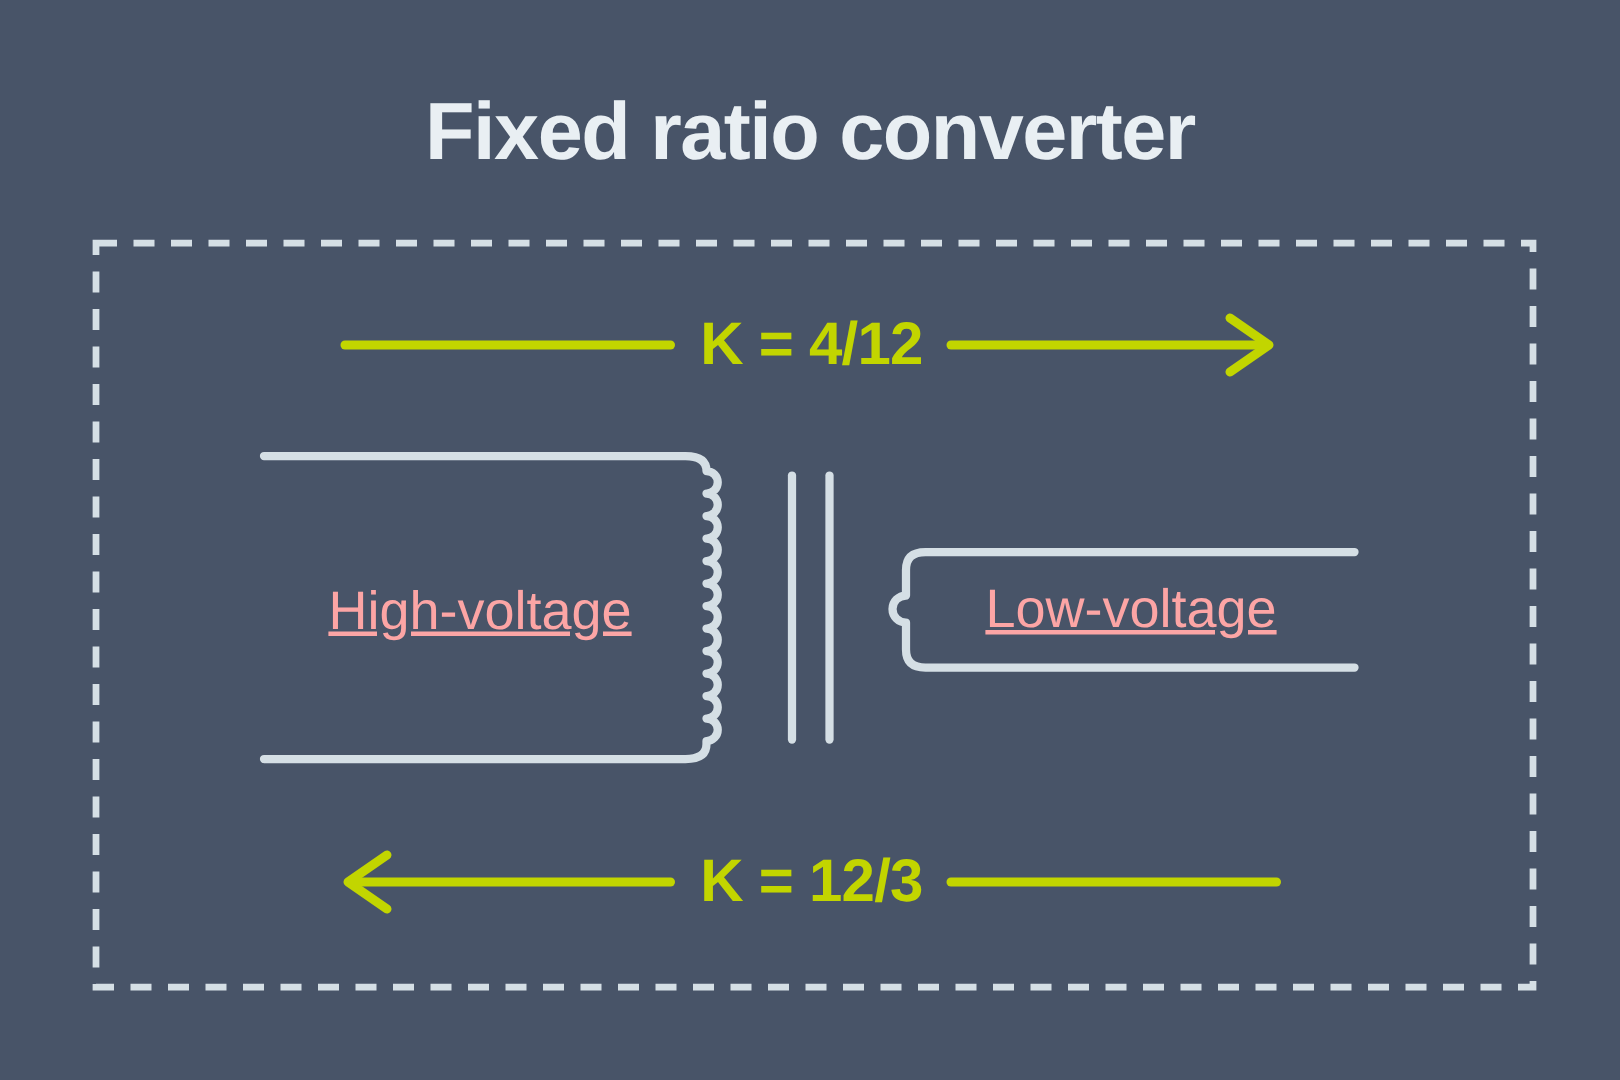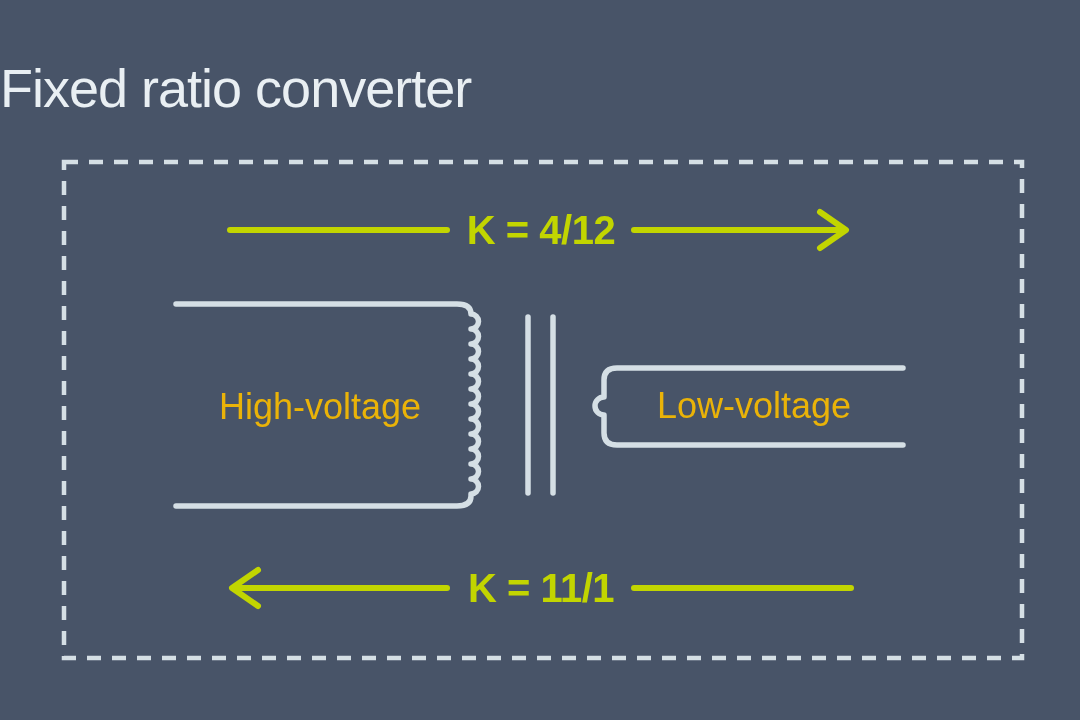--- a/index.html
+++ b/index.html
@@ -19,43 +19,45 @@
     position: absolute;
     inset: 0;
     width: 1080px;
     height: 720px;
   }
   .page-title {
     position: absolute;
     top: 57px;
     left: 0;
     width: 100%;
+    text-align: center;
     font-size: 54px;
-    font-weight: 400;
+    font-weight: 700;
     letter-spacing: -1px;
     color: #e9eff3;
   }
   .ratio-label {
     position: absolute;
     transform: translate(-50%, -50%);
     font-size: 40px;
     font-weight: 700;
     letter-spacing: -0.5px;
     color: #c2d500;
     white-space: nowrap;
   }
   .ratio-label.top { left: 541px; top: 230px; }
   .ratio-label.bottom { left: 541px; top: 588px; }
   .winding-label {
     position: absolute;
     transform: translate(-50%, -50%);
     font-size: 36px;
     font-weight: 300;
-    color: #eab308;
+    color: #fca5a5;
     white-space: nowrap;
+    text-decoration: underline;
   }
   .winding-label.hv { left: 320px; top: 407px; }
   .winding-label.lv { left: 754px; top: 406px; }
 </style>
 </head>
 <body>
 
 <div class="canvas">
 
   <svg class="diagram-svg" viewBox="0 0 1080 720">
@@ -109,15 +111,15 @@
   </svg>
 
   <div class="page-title">Fixed ratio converter</div>
 
   <div class="ratio-label top">K = 4/12</div>
 
   <div class="winding-label hv">High-voltage</div>
 
   <div class="winding-label lv">Low-voltage</div>
 
-  <div class="ratio-label bottom">K = 11/1</div>
+  <div class="ratio-label bottom">K = 12/3</div>
 
 </div>
 
 </body></html>

